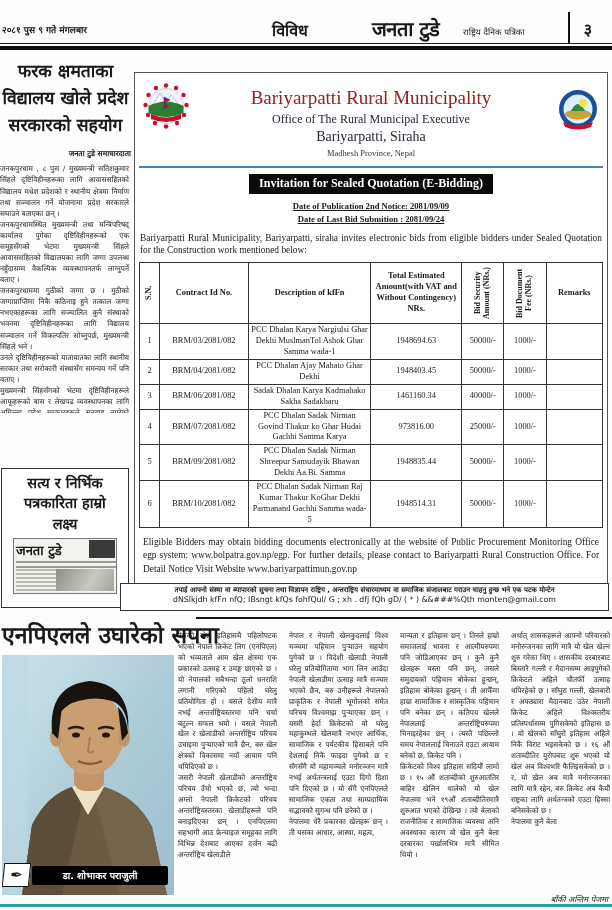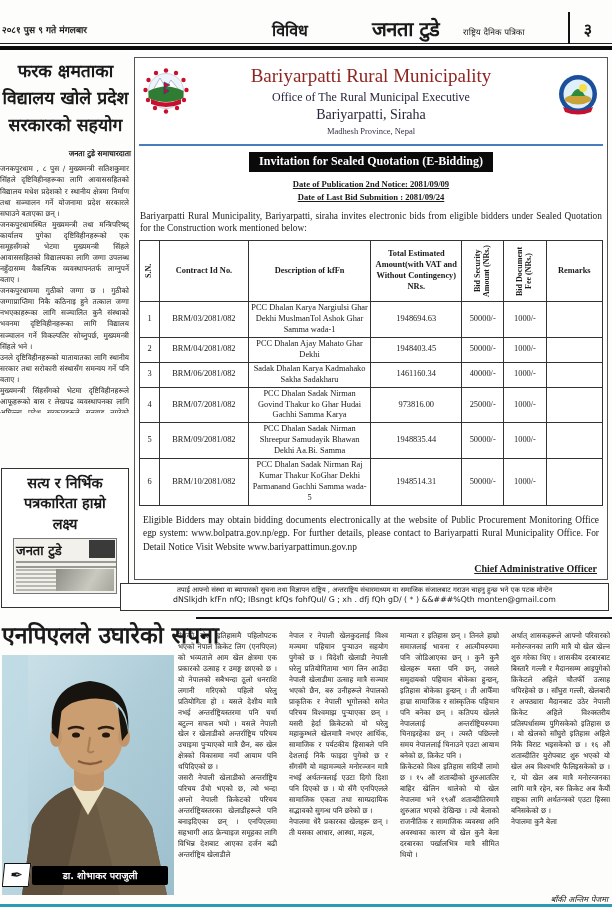--- a/index.html
+++ b/index.html
@@ -27,41 +27,41 @@
   .promo{position:absolute;left:1px;top:468px;width:128px;height:140px;border:1.5px solid #333;padding:4px 11px 3px;background:#fff;}
   .promo-text{font-size:14.5px;font-weight:bold;text-align:center;line-height:1.4;}
   .thumb{margin-top:4px;border:1px solid #777;height:56px;position:relative;background:#f3f1ec;overflow:hidden;}
   .thumb-mast{position:absolute;left:2px;top:2px;font-size:13px;font-weight:bold;}
   .thumb-blk1{position:absolute;right:1px;top:1px;width:26px;height:18px;background:#3a3a3a;}
   .thumb-line{position:absolute;left:2px;height:2px;background:#9a9a94;}
   .thumb-photo{position:absolute;right:2px;bottom:2px;width:58px;height:22px;background:linear-gradient(120deg,#8e8e86,#c9c9c0 60%,#a5a59b);}
   .thumb-txt{position:absolute;left:2px;bottom:2px;width:62px;height:22px;background:repeating-linear-gradient(#b9b9b1 0 2px,transparent 2px 4px);}
 
   
-  .notice{position:absolute;left:134px;top:57px;width:474px;height:523px;border:1px solid #555;background:#fff;padding:5px 4px 0;}
+  .notice{position:absolute;left:134px;top:72px;width:474px;height:523px;border:1px solid #555;background:#fff;padding:12px 4px 0;}
   .n-title{text-align:center;font-size:19px;color:var(--title-red);margin-top:2px;}
   .n-office{text-align:center;font-size:12px;color:#26263a;margin-top:3px;}
   .n-city{text-align:center;font-size:14px;color:#26263a;margin-top:2px;}
   .n-province{text-align:center;font-size:8.5px;color:#33334a;margin-top:3px;}
   .n-logo{position:absolute;top:10px;}
   .n-logo.left{left:8px;}
   .n-logo.right{right:8px;top:16px;}
   .n-rule{height:2px;background:var(--rule-blue);margin:8px 0 6px;}
   .n-banner{width:fit-content;margin:2px auto 6px;background:var(--banner-bg);color:#fff;font-weight:bold;font-size:12px;padding:2px 10px 3px;}
   .n-date{text-align:center;font-weight:bold;font-size:8.6px;text-decoration:underline;line-height:1.5;}
   .n-intro{font-size:9.4px;text-align:justify;margin:6px 1px 5px;line-height:1.35;}
   table.bids{width:100%;border-collapse:collapse;font-size:8.4px;table-layout:fixed;}
   table.bids th,table.bids td{border:1px solid #333;text-align:center;vertical-align:middle;padding:1px 2px;line-height:1.3;}
   th.vert div{writing-mode:vertical-rl;transform:rotate(180deg);margin:0 auto;font-size:8px;line-height:1.1;height:58px;}
   .n-footer{font-size:9.4px;text-align:justify;margin:8px 4px 2px;line-height:1.45;}
   .n-sign{text-align:right;font-weight:bold;text-decoration:underline;font-size:10px;margin:8px 6px 0;}
 
   
   .adbox{position:absolute;left:120px;top:583px;width:489px;height:28px;border:1px solid #333;text-align:center;background:#fff;padding-top:2px;}
-  .ad-l1{font-size:6.9px;font-weight:normal;line-height:1.35;}
+  .ad-l1{font-size:6.9px;font-weight:bold;line-height:1.35;}
   .ad-l2{font-size:7.8px;}
 
   
   .art-rule{position:absolute;top:617px;left:196px;width:416px;height:2px;background:#141414;}
   .art-headline{position:absolute;top:618px;left:2px;font-size:23px;font-weight:bold;white-space:nowrap;}
   .photo{position:absolute;left:2px;top:655px;width:172px;height:240px;overflow:hidden;}
   .caption-bar{position:absolute;left:30px;bottom:10px;width:136px;background:#000;color:#fff;font-size:9.5px;font-weight:bold;text-align:center;padding:3px 0;border-radius:2px;margin-top:48px;}
   .pen-box{position:absolute;left:1px;bottom:8px;width:27px;height:24px;background:#fff;border:1px solid #111;font-size:15px;line-height:22px;text-align:center;transform:skewX(-6deg);}
   .cols{position:absolute;left:178px;top:631px;width:432px;height:262px;display:flex;gap:12px;}
   .col{flex:1;font-size:7.2px;line-height:1.52;text-align:justify;white-space:pre-line;overflow:hidden;}
@@ -230,21 +230,21 @@
           <td>BRM/10/2081/082</td>
           <td>PCC Dhalan Sadak Nirman Raj Kumar Thakur KoGhar Dekhi Parmanand Gachhi Samma wada-5</td>
           <td>1948514.31</td>
           <td>50000/-</td>
           <td>1000/-</td>
           <td></td>
         </tr>
       </tbody>
   </table>
 
-  <div class="n-footer">Eligible Bidders may obtain bidding documents electronically at the website of Public Procurement Monitoring Office egp system: www.bolpatra.gov.np/egp. For further details, please contact to Bariyarpatti Rural Municipality Office. For Detail Notice Visit  Website www.bariyarpattimun.gov.np</div>
+  <div class="n-footer">Eligible Bidders may obtain bidding documents electronically at the website of Public Procurement Monitoring Office egp system: www.bolpatra.gov.np/egp. For further details, please contact to Bariyarpatti Rural Construction Office. For Detail Notice Visit  Website www.bariyarpattimun.gov.np</div>
   <div class="n-sign">Chief Administrative Officer</div>
 </div>
 
 <div class="adbox">
   <div class="ad-l1">तपाई आफ्नो संस्था वा ब्यापारको सुचना तथा विज्ञापन राष्ट्रिय , अन्तराष्ट्रिय संचारमाध्यम वा समाजिक संजालबाट गराउन चाहनु हुन्छ भने एक पटक मोन्टेन</div>
   <div class="ad-l2">dNSlkjdh kfFn nfQ; IBsngt kfQs fohfQul/ G ; xh . dfj fQh gD/ ( * ) &amp;&amp;###%Qth monten@gmail.com</div>
 </div>
 
 <div class="art-rule"></div>
 <div class="art-headline">एनपिएलले उघारेको सपना</div>

